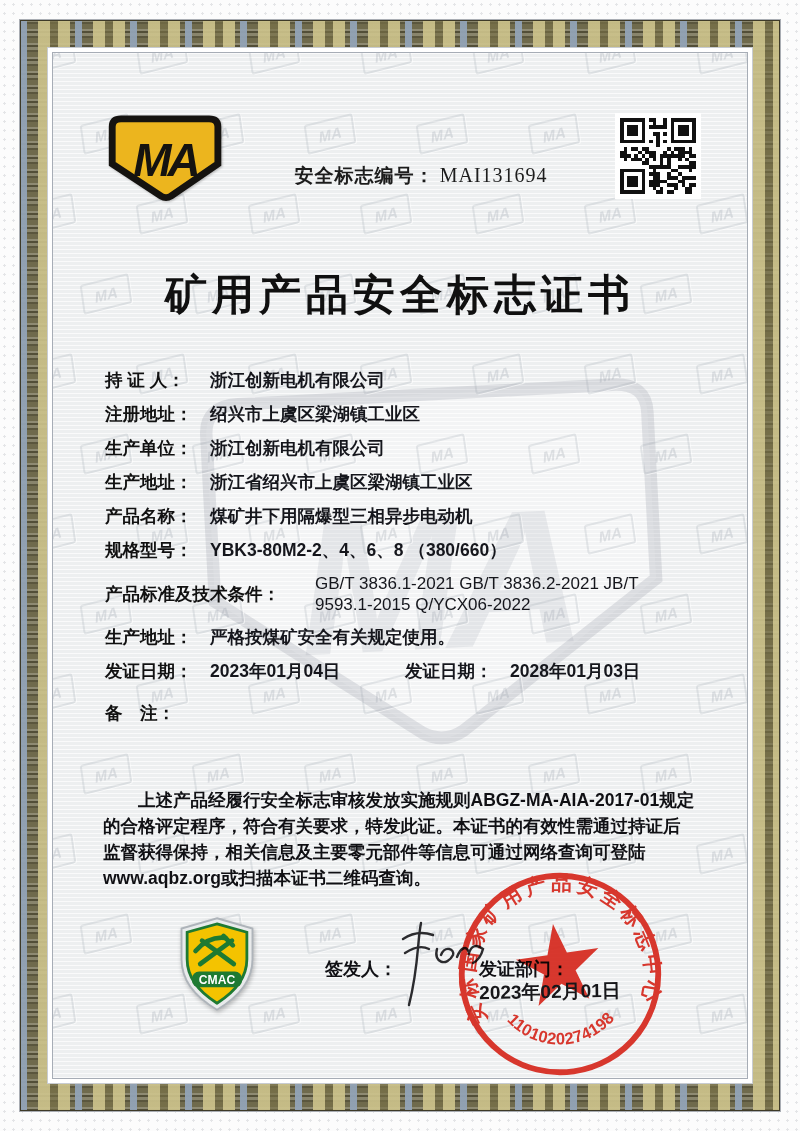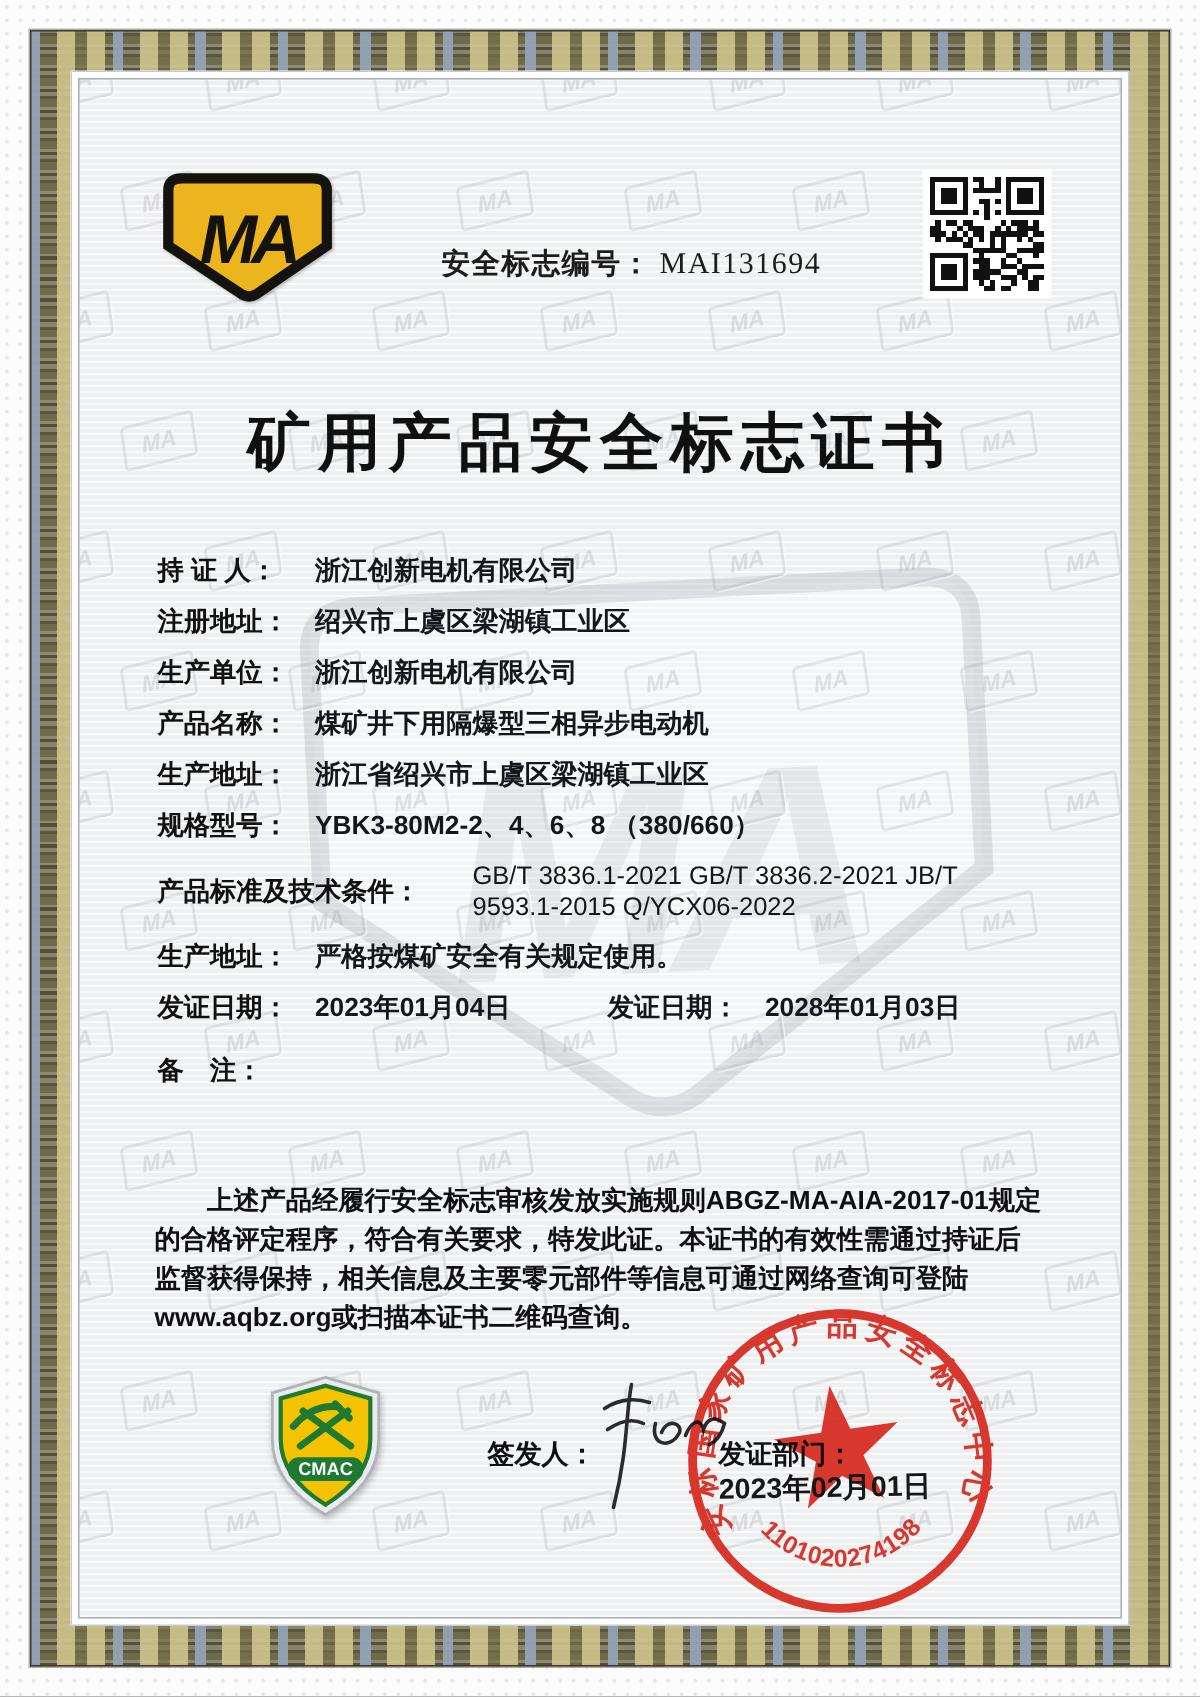--- a/index.html
+++ b/index.html
@@ -441,26 +441,26 @@
           </div>
           <div class="frow">
             <span class="lab">注册地址：</span>
             <span class="val">绍兴市上虞区梁湖镇工业区</span>
           </div>
           <div class="frow">
             <span class="lab">生产单位：</span>
             <span class="val">浙江创新电机有限公司</span>
           </div>
           <div class="frow">
+            <span class="lab">生产地址：</span>
+            <span class="val">浙江省绍兴市上虞区梁湖镇工业区</span>
+          </div>
+          <div class="frow">
             <span class="lab">产品名称：</span>
             <span class="val">煤矿井下用隔爆型三相异步电动机</span>
-          </div>
-          <div class="frow">
-            <span class="lab">生产地址：</span>
-            <span class="val">浙江省绍兴市上虞区梁湖镇工业区</span>
           </div>
           <div class="frow">
             <span class="lab">规格型号：</span>
             <span class="val">YBK3-80M2-2、4、6、8 （380/660）</span>
           </div>
           <div class="frow wide">
             <span class="lab">产品标准及技术条件：</span>
             <span class="val">GB/T 3836.1-2021 GB/T 3836.2-2021 JB/T 9593.1-2015 Q/YCX06-2022</span>
           </div>
           <div class="frow kai">

